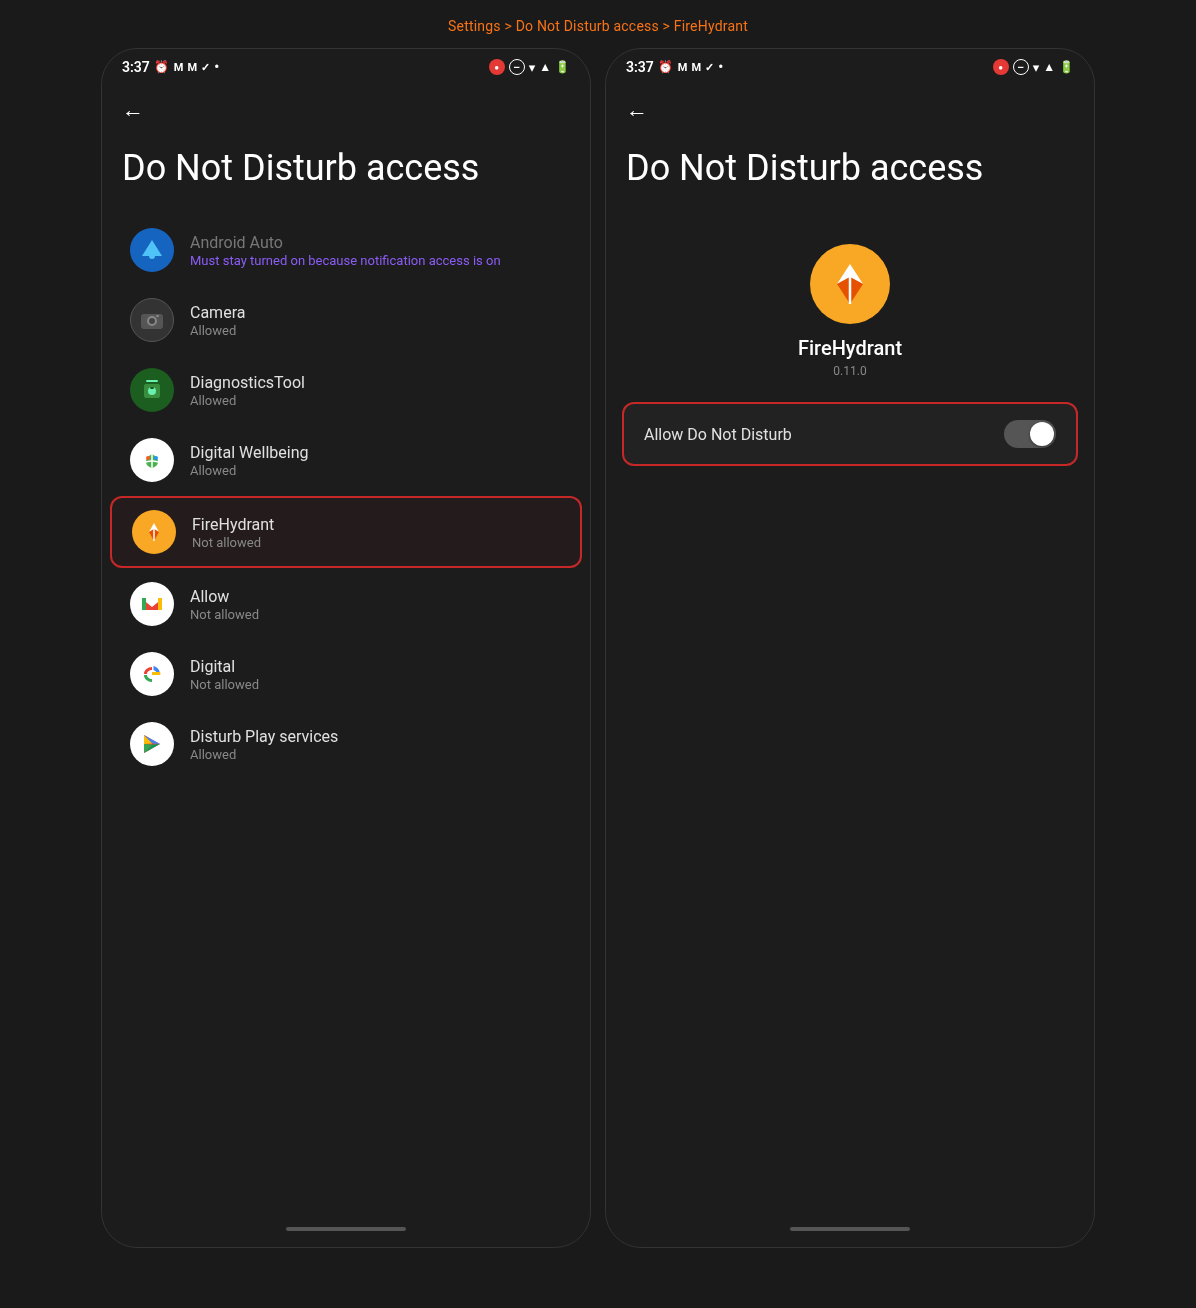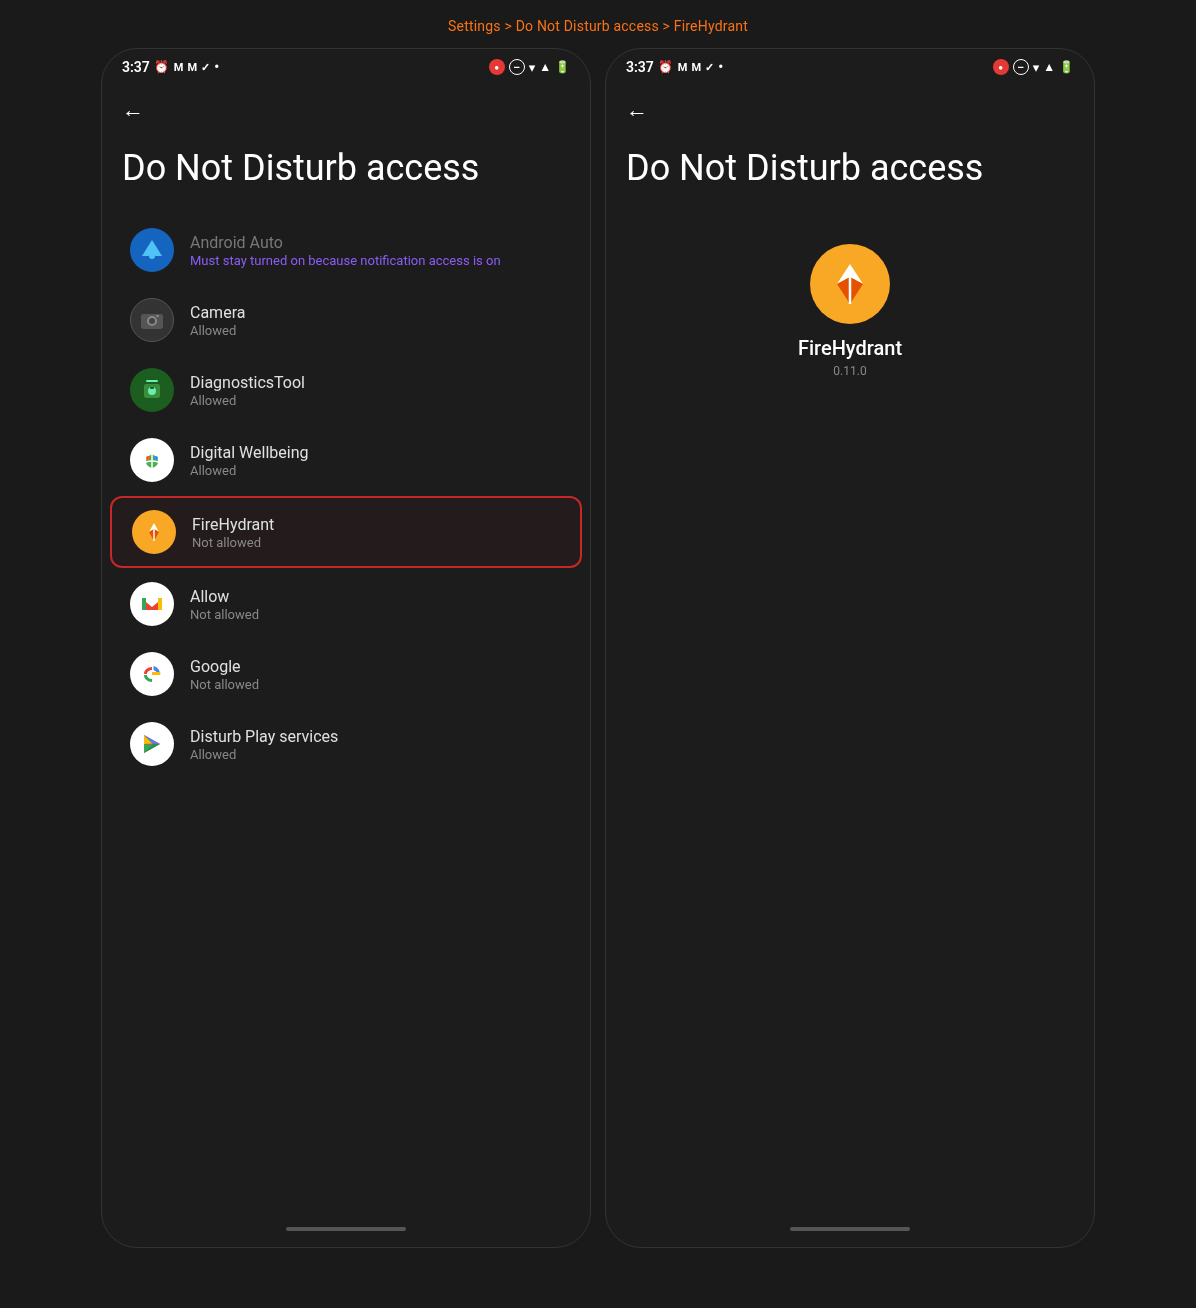--- a/index.html
+++ b/index.html
@@ -397,21 +397,21 @@
         <div class="app-icon icon-google">
           <svg width="28" height="28" viewBox="0 0 28 28" fill="none">
             <circle cx="14" cy="14" r="12" fill="white"></circle>
             <path d="M22 14 C22 10.1 19.3 6.9 15.5 6 L15.5 10 C17.5 10.7 19 12.2 19 14 L22 14Z" fill="#4285F4"></path>
             <path d="M6 14 C6 10.1 9.7 7 14 7 L14 10 C11.2 10 9 11.8 9 14 L6 14Z" fill="#EA4335"></path>
             <path d="M14 22 C9.7 22 6 18.9 6 15 L9 15 C9 17.2 11.2 19 14 19 L14 22Z" fill="#34A853"></path>
             <path d="M22 15 L14 15 L14 12 L22 12 C22.3 12.7 22.5 13.3 22.5 14 L22 15Z" fill="#FBBC05"></path>
           </svg>
         </div>
         <div class="app-info">
-          <span class="app-name">Google</span>
+          <span class="app-name">Digital</span>
           <span class="app-status">Not allowed</span>
         </div>
       </div>
 
       <div class="app-item">
         <div class="app-icon icon-google-play">
           <svg width="28" height="28" viewBox="0 0 28 28" fill="none">
             <rect width="28" height="28" rx="4" fill="white"></rect>
             <path d="M6 5 L22 14 L6 23 L6 5Z" fill="#EA4335"></path>
             <path d="M6 5 L14.5 13.5 L6 14 Z" fill="#FBBC05"></path>
@@ -462,18 +462,24 @@
         <path d="M25 5 L12 25 L25 18 L38 25 Z" fill="white"></path>
         <path d="M25 18 L12 25 L25 45 L38 25 Z" fill="#e65100"></path>
         <path d="M25 18 L25 45" stroke="white" stroke-width="2.5"></path>
       </svg>
     </div>
 
     <div class="app-name-large">FireHydrant</div>
 
     <div class="app-version">0.11.0</div>
 
+    <div class="toggle-row">
+      <span class="toggle-label">Allow Do Not Disturb</span>
+      <div class="toggle-switch">
+        <div class="knob"></div>
+      </div>
+    </div>
 
     <div style="flex:1;"></div>
     <div class="home-indicator"></div>
   </div>
 
 </div>
 
 </body></html>

